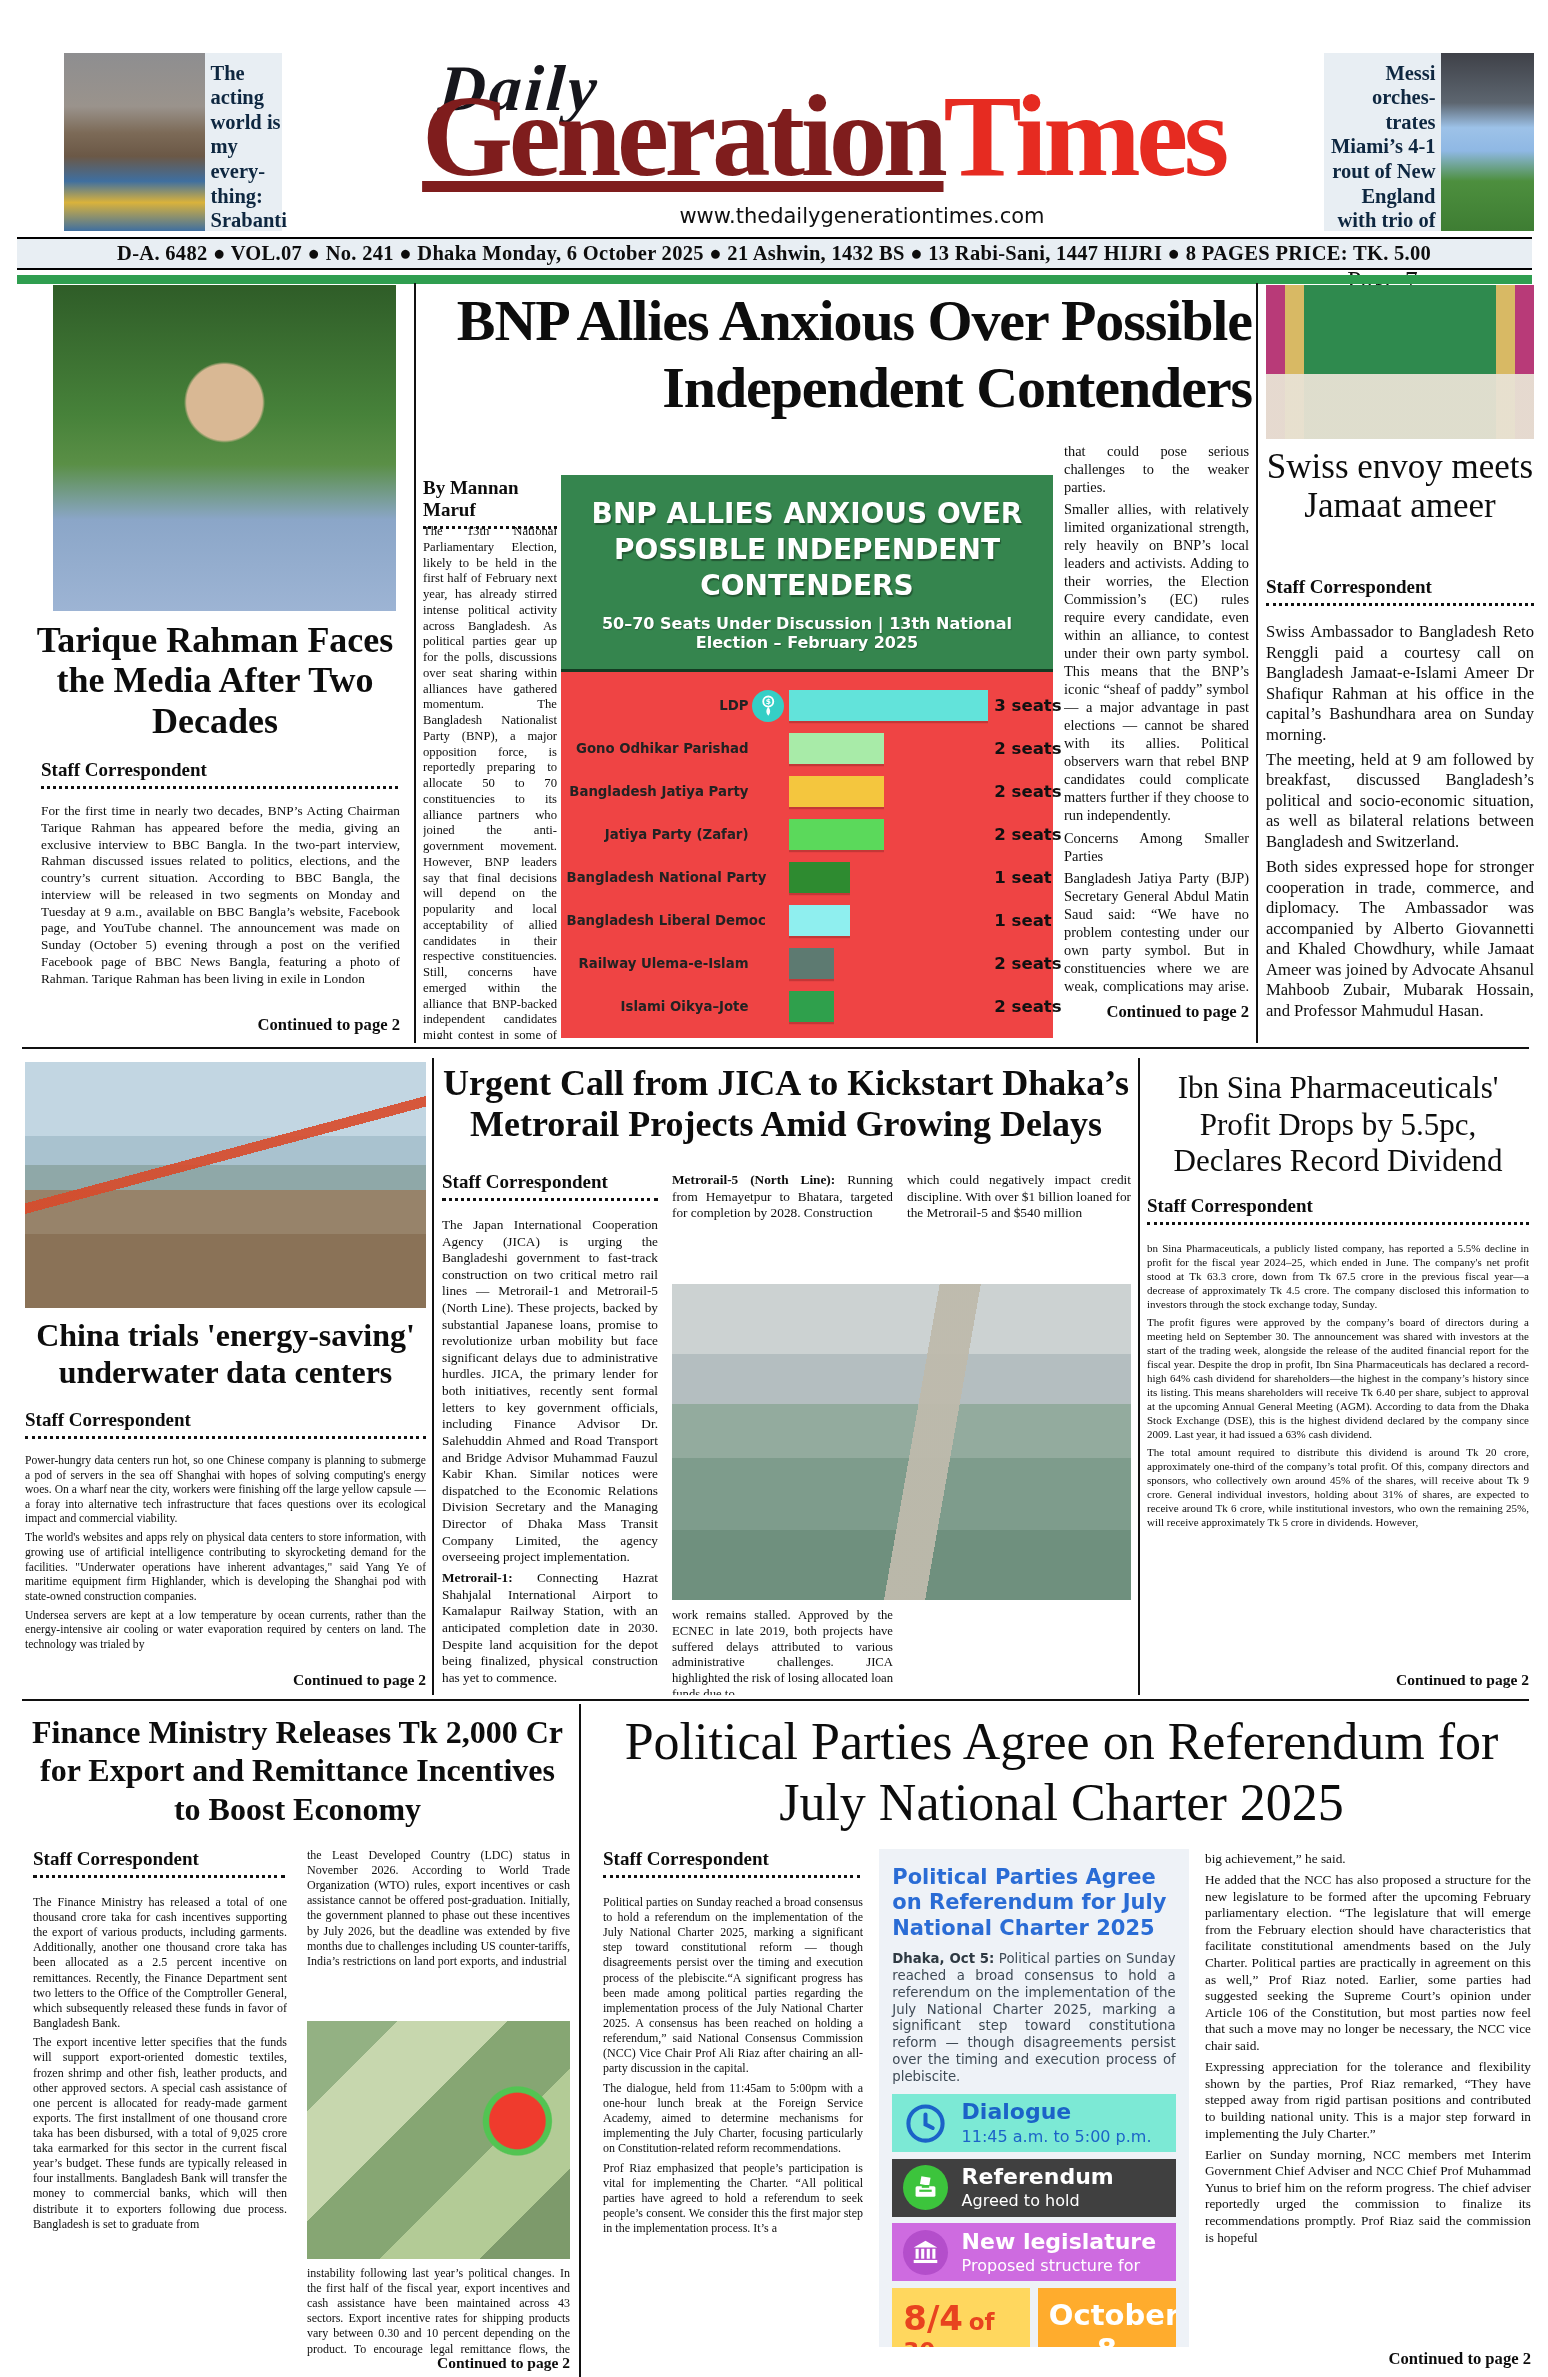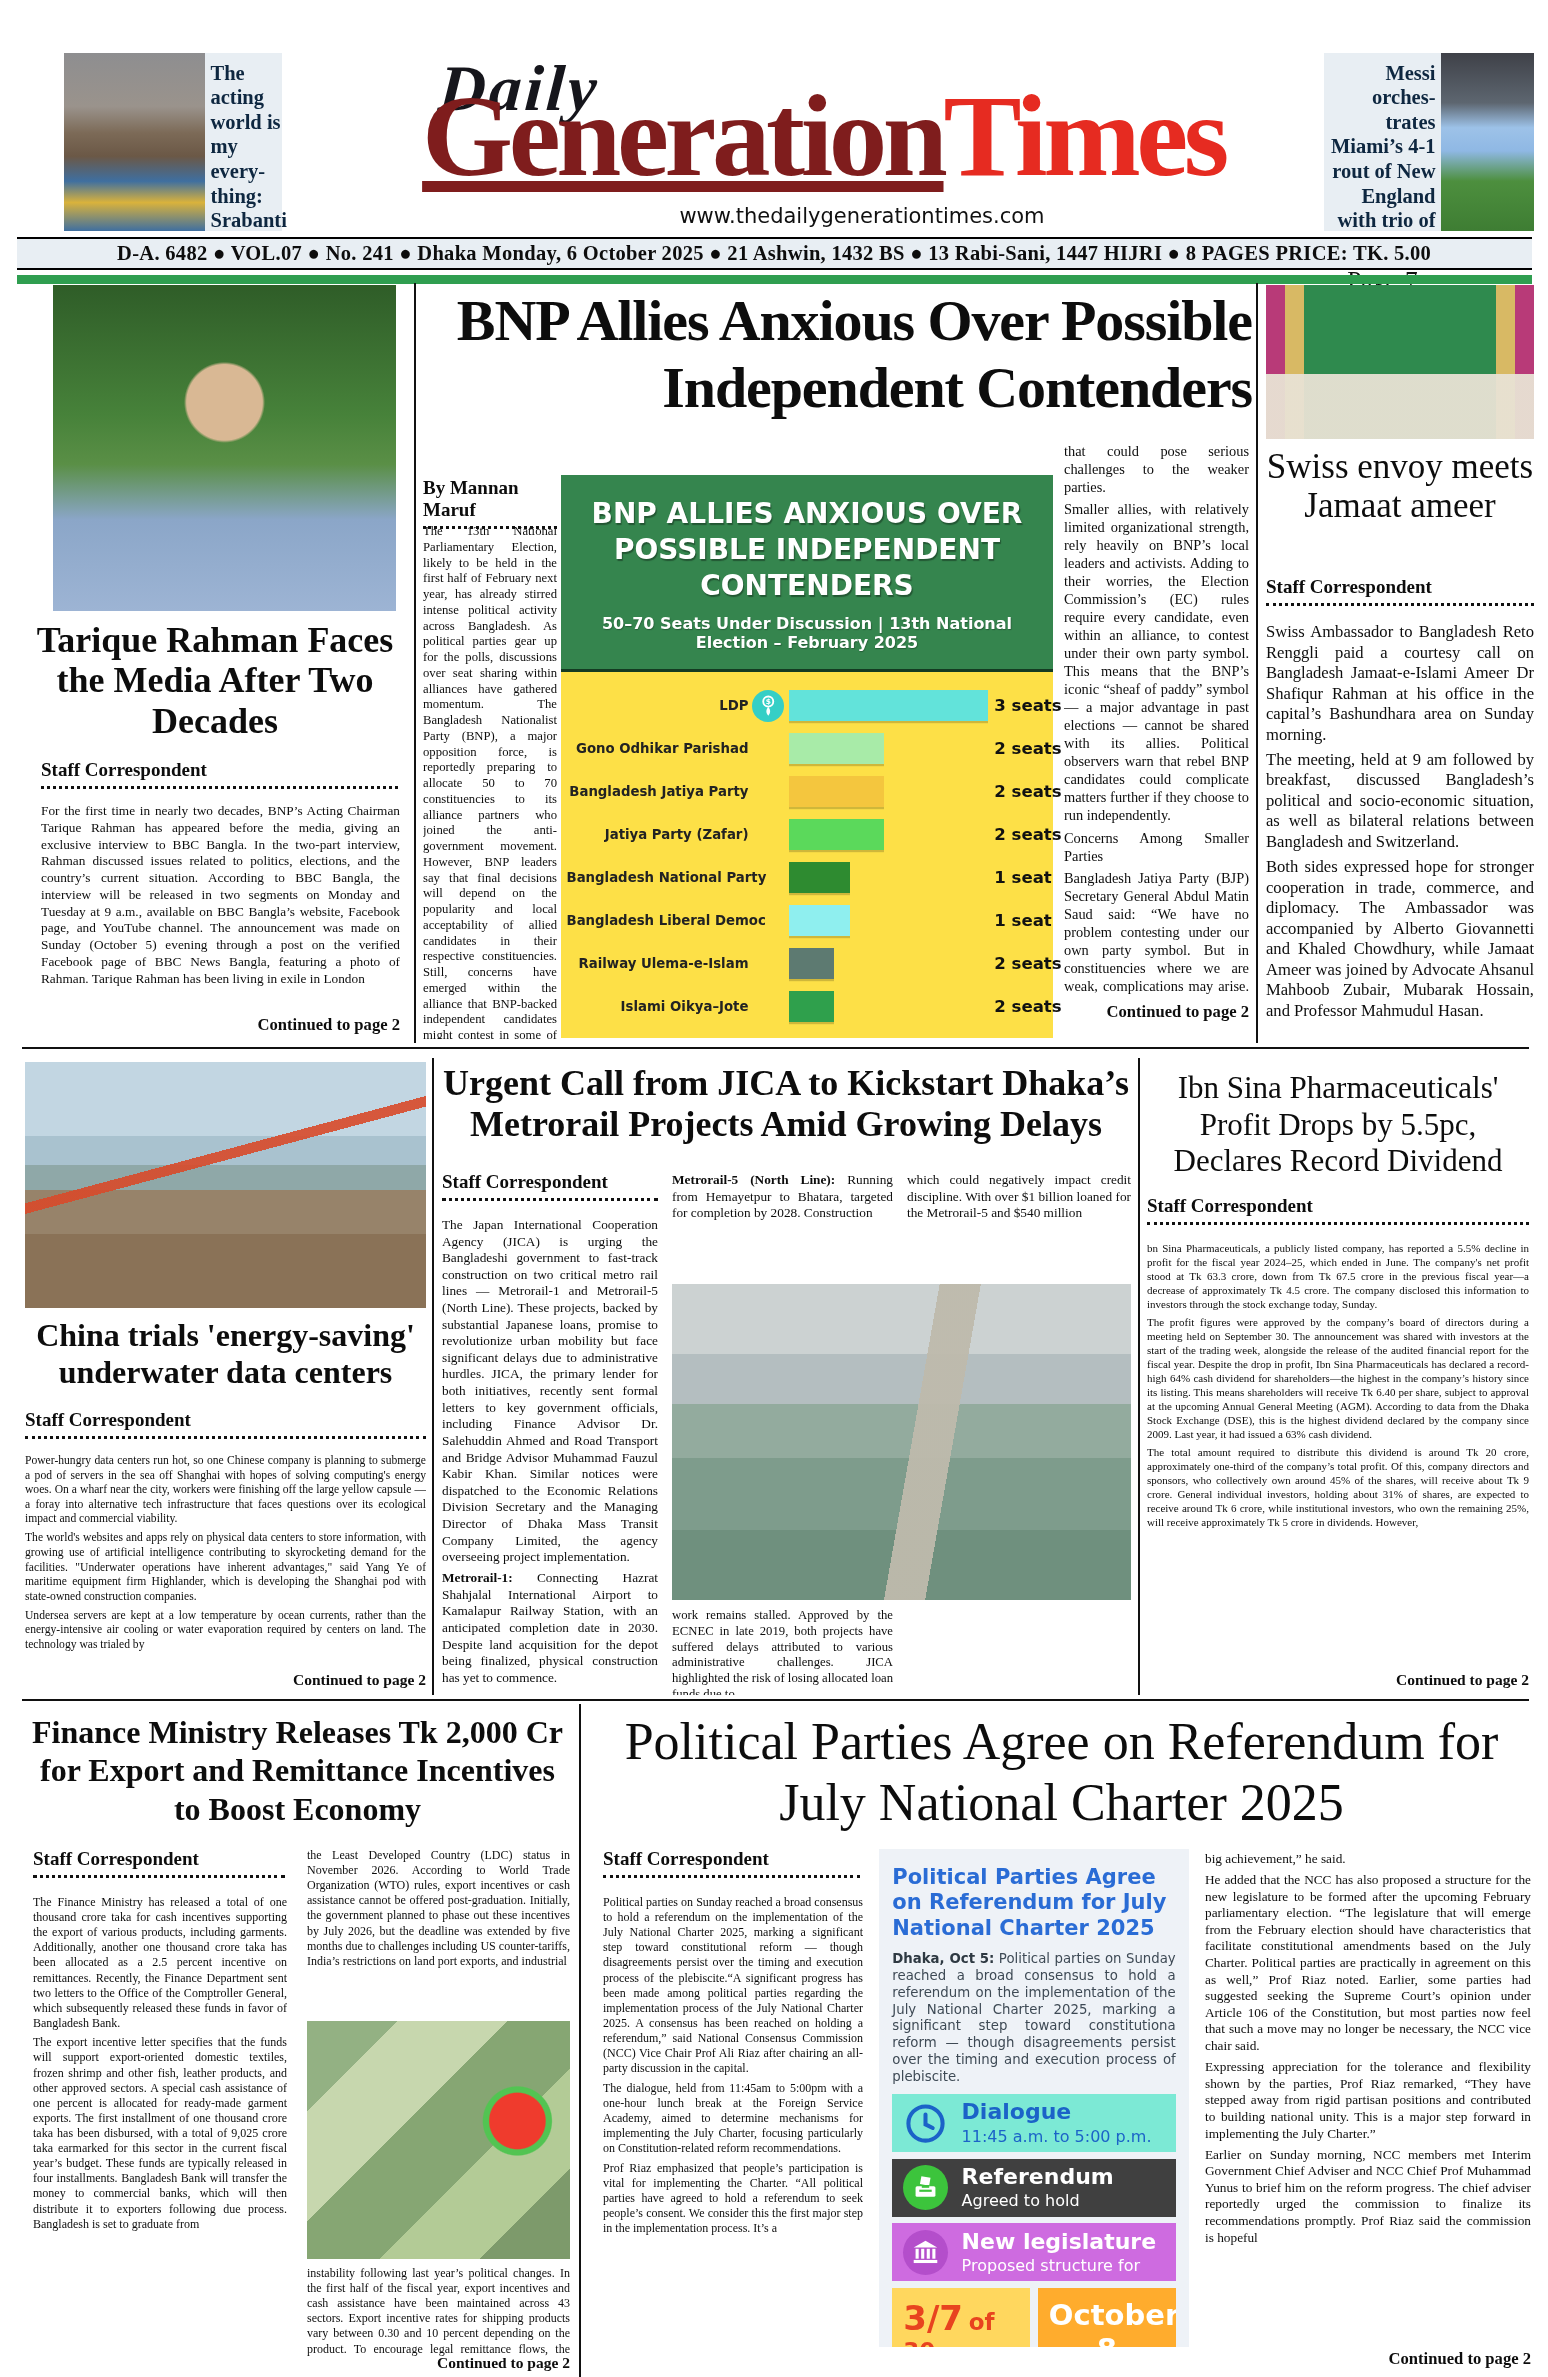--- a/index.html
+++ b/index.html
@@ -45,21 +45,21 @@
   .photo{position:absolute;}
   .ph-srabanti{background:linear-gradient(180deg,#8e8e90 0%,#9a938c 30%,#7c6a57 45%,#6b5846 58%,#3f6fa0 72%,#d9b23c 84%,#3f6fa0 100%);}
   .ph-messi{background:linear-gradient(180deg,#3f4148 0%,#5d6670 28%,#9dc2e8 42%,#8fb8e4 55%,#4d8f3e 72%,#3e7d33 100%);}
   .ph-tarique{background:radial-gradient(circle at 50% 36%,#d9b894 0 14%,rgba(0,0,0,0) 15%),linear-gradient(180deg,#2f5d28 0%,#47823a 40%,#5a8f46 55%,#8ba6c8 72%,#9db4d4 100%);}
   .ph-swiss{background:linear-gradient(180deg,rgba(232,226,212,0) 0 58%,rgba(232,226,212,.95) 58% 100%),linear-gradient(90deg,#b83a78 0 7%,#d8b964 7% 14%,#2f8a4e 14% 86%,#d8b964 86% 93%,#b83a78 93% 100%);}
   .ph-port{background:linear-gradient(165deg,rgba(0,0,0,0) 0 40%,rgba(216,74,42,.9) 40% 43%,rgba(0,0,0,0) 43%),linear-gradient(180deg,#c2d6e2 0 30%,#a9c2cf 30% 42%,#8fa8a8 42% 52%,#97836a 52% 70%,#8a7257 70% 100%);}
   .ph-metro{background:linear-gradient(100deg,rgba(0,0,0,0) 0 52%,rgba(190,186,172,.95) 52% 60%,rgba(0,0,0,0) 60%),linear-gradient(180deg,#ccd2d2 0 22%,#b4bec0 22% 38%,#93ab9e 38% 55%,#7e9c8c 55% 78%,#6f907e 78% 100%);}
   .ph-money{background:radial-gradient(circle at 80% 42%,#ef3b2d 0 11%,#52c452 11.5% 13.5%,rgba(0,0,0,0) 14%),linear-gradient(135deg,#93b183 0 18%,#c7d7ae 18% 40%,#86a673 40% 62%,#b3cb96 62% 82%,#7d9a6b 82% 100%);}
 
   
-  .infographic{position:absolute;left:561px;top:475px;width:492px;height:563px;background:#fde047;}
+  .infographic{position:absolute;left:561px;top:475px;width:492px;height:563px;background:#ef4444;}
   .ig-header{background:#35854e;border-bottom:3.9px solid #143b22;padding:21px 13.3px 16.6px;text-align:center;box-sizing:border-box;}
   .ig-title{font-family:"DejaVu Sans",sans-serif;font-weight:bold;font-size:28px;line-height:1.28;color:#fff;text-shadow:1.1px 1.7px 1.1px rgba(0,0,0,.35);}
   .ig-sub{margin-top:11px;font-family:"DejaVu Sans",sans-serif;font-weight:bold;font-size:16px;color:#fff;text-shadow:0.6px 1.1px 1.1px rgba(0,0,0,.3);}
   .ig-chart{padding:12px 5.5px 0;}
   .crow{display:flex;align-items:center;height:43px;}
   .clabel{width:182px;text-align:right;font-family:"DejaVu Sans",sans-serif;font-weight:bold;font-size:13.3px;color:#222;white-space:nowrap;flex:none;}
   .cicon{width:39px;display:flex;justify-content:center;align-items:center;flex:none;}
   .cicon-circle{width:32px;height:32px;border-radius:50%;background:#35cfc6;display:flex;align-items:center;justify-content:center;}
   .cbarwrap{width:199px;height:31px;margin:0 6.6px 0 1.1px;flex:none;}
   .cbar{display:block;height:100%;box-shadow:0 2.2px 0 rgba(0,0,0,.18);}
@@ -359,21 +359,21 @@
             <rect x="12" y="74" width="76" height="10"></rect>
           </svg>
         </span>
       <div>
         <div class="irow-t">New legislature</div>
         <div class="irow-s">Proposed structure for</div>
       </div>
     </div>
     <div class="pstats">
       <div class="pstat pstat-yellow">
-        <div><span class="pstat-big">3/7</span>&nbsp;&nbsp;<span class="pstat-mid">of 30</span></div>
+        <div><span class="pstat-big">8/4</span>&nbsp;&nbsp;<span class="pstat-mid">of 30</span></div>
 
       </div>
       <div class="pstat pstat-orange">
         <div class="pstat-big2">October 8</div>
 
       </div>
     </div>
   </div>
 
   <div class="abs bodytxt clip" style="left:1205px;top:1851px;width:326px;height:498px;font-size:13.3px;line-height:1.25;">

